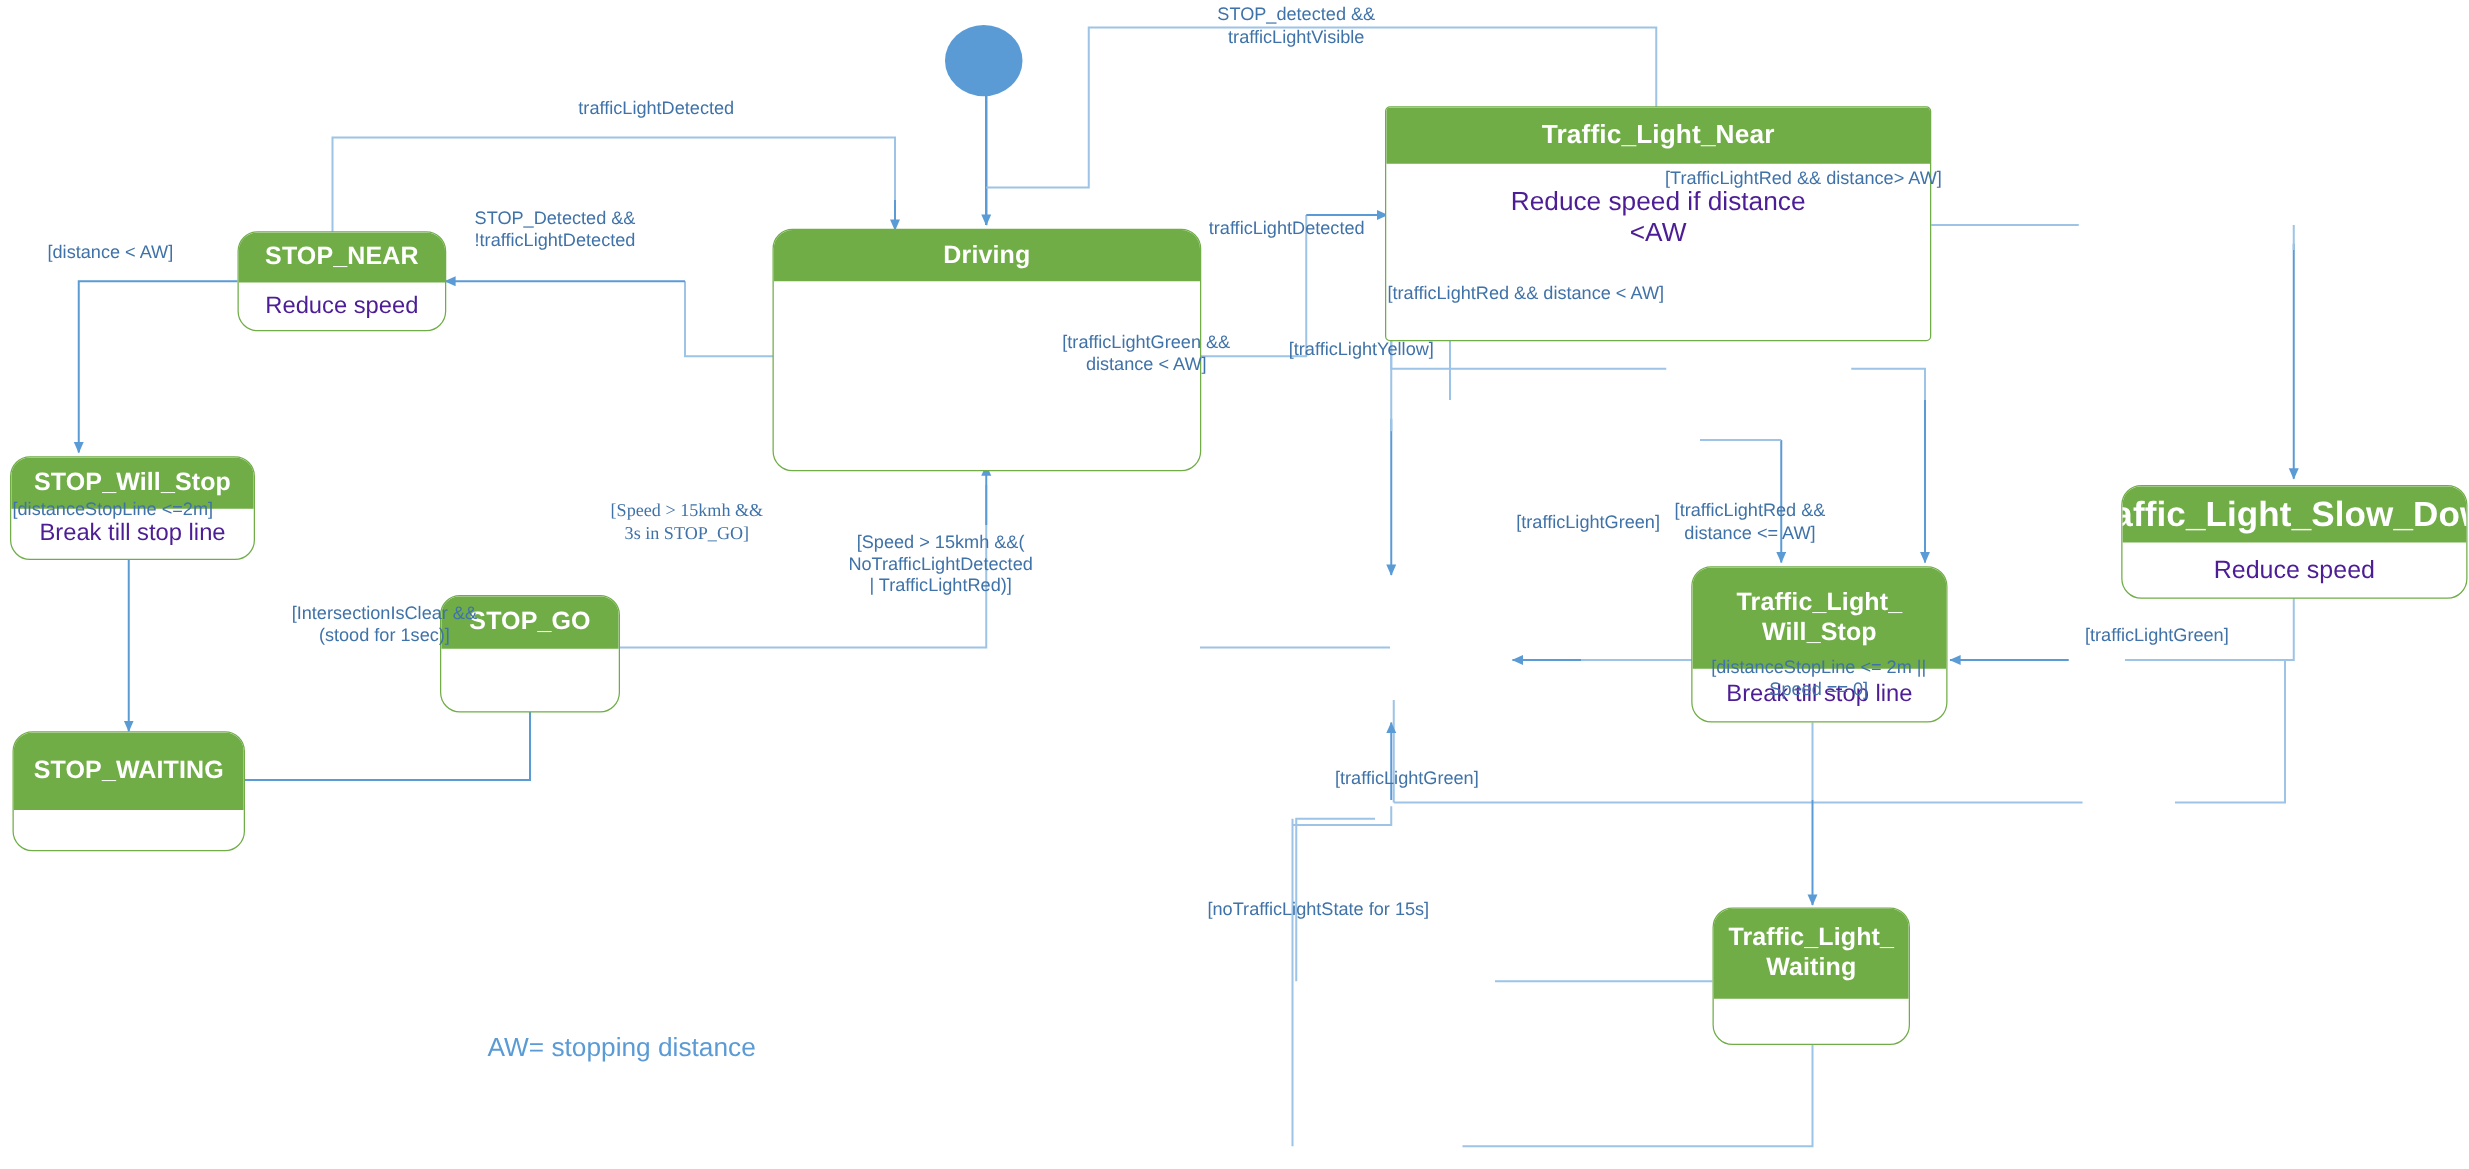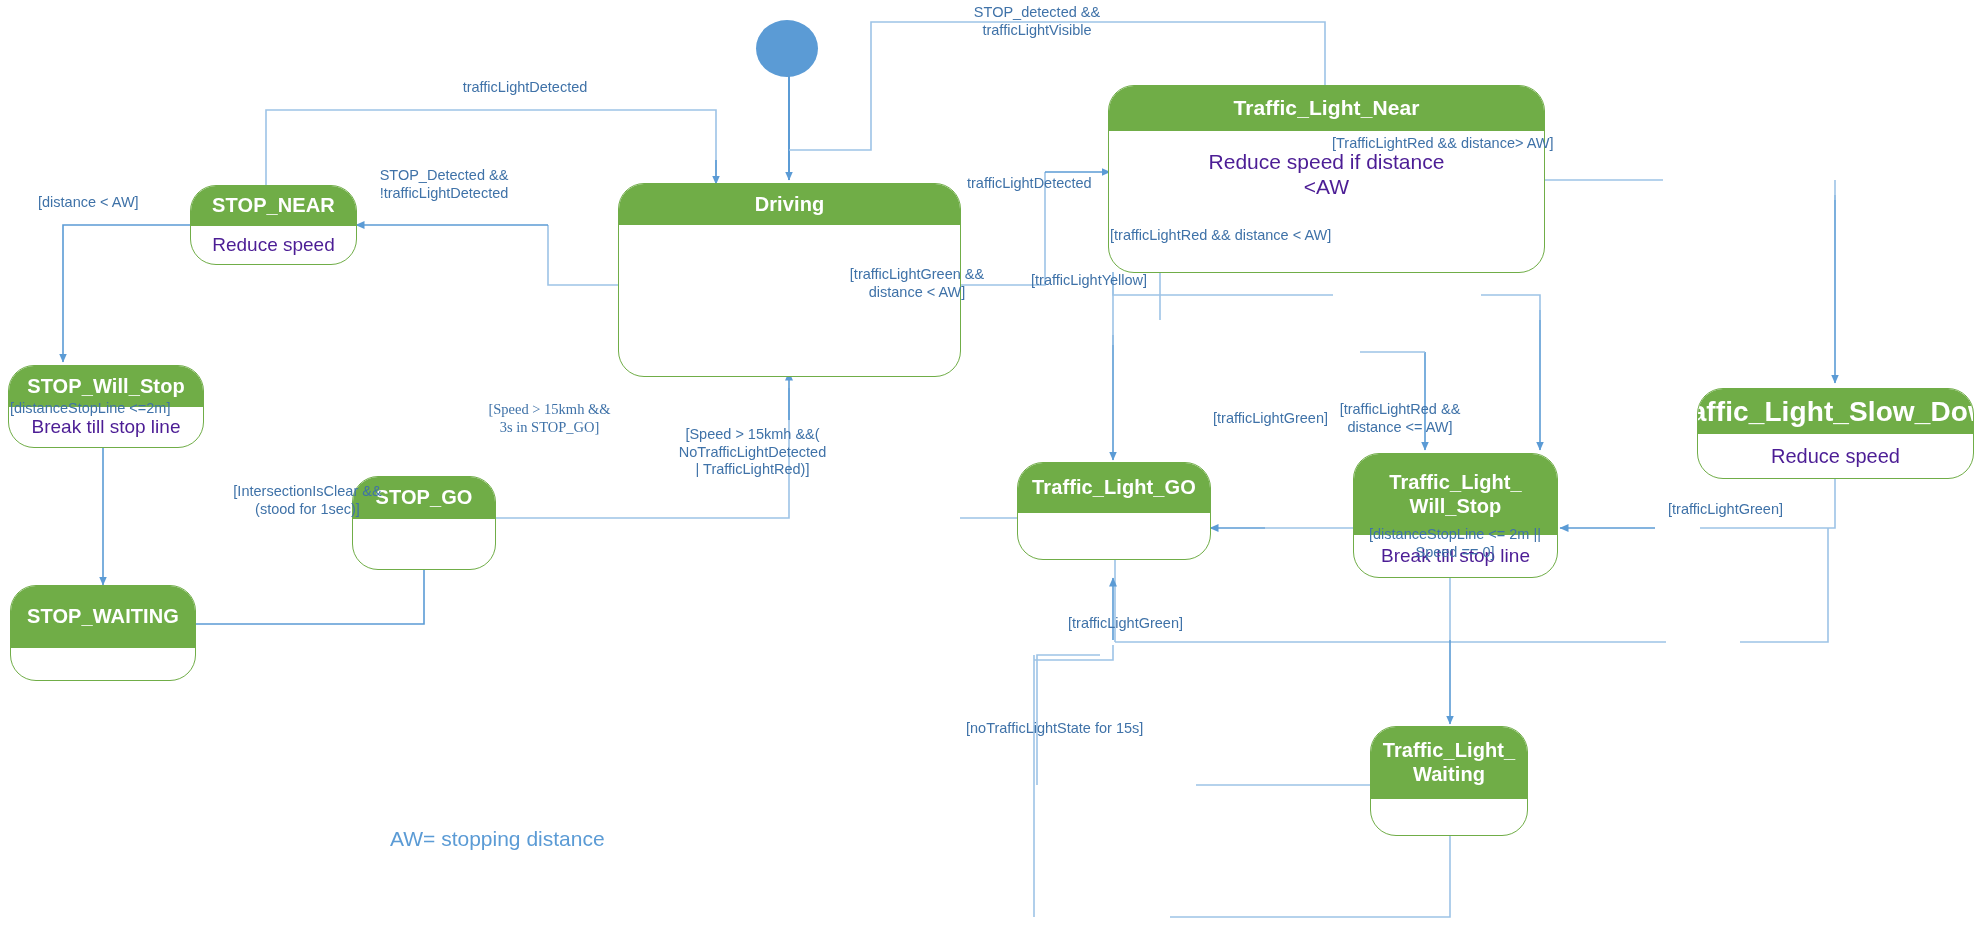--- a/index.html
+++ b/index.html
@@ -1,20 +1,20 @@
 <!DOCTYPE html>
 <html><head>
 <meta charset="utf-8">
 <style>
   html,body{margin:0;padding:0;background:#ffffff;}
   body{font-family:"Liberation Sans",sans-serif;}
   #canvas{position:relative;width:1975px;height:935px;background:#ffffff;overflow:hidden;}
   svg.wires{position:absolute;left:0;top:0;width:1975px;height:935px;pointer-events:none;}
 
-  .state{position:absolute;box-sizing:border-box;border:1.6px solid #70AD47;border-radius:26px;background:#ffffff;overflow:hidden;}
+  .state{position:absolute;box-sizing:border-box;border:1.6px solid #70AD47;border-radius:16px;background:#ffffff;overflow:hidden;}
   .state .hdr{background:#70AD47;color:#ffffff;font-weight:bold;text-align:center;display:flex;align-items:center;justify-content:center;line-height:1.18;letter-spacing:.1px;}
   .state .body{color:#4c1d95;text-align:center;display:flex;align-items:center;justify-content:center;line-height:1.2;padding:4px 6px;box-sizing:border-box;}
 
   .initial{position:absolute;background:#5B9BD5;border-radius:50%;}
 
   .lbl{position:absolute;color:#3F72A8;font-size:14.5px;line-height:1.22;white-space:pre;}
   .lbl.c{text-align:center;}
   .legend{position:absolute;color:#5B9BD5;font-size:21px;}
 </style>
 </head>
@@ -97,45 +97,41 @@
   <div class="state" style="left:190px;top:185px;width:167px;height:80px;">
     <div class="hdr" style="height:40px;font-size:20px;">STOP_NEAR</div>
     <div class="body" style="height:38px;font-size:19px;">Reduce speed</div>
   </div>
 
   <div class="state" style="left:618px;top:183px;width:343px;height:194px;">
     <div class="hdr" style="height:41px;font-size:20px;">Driving</div>
     <div class="body" style="height:150px;font-size:19px;"></div>
   </div>
 
-  <div class="state" style="left:1108px;top:85px;width:437px;height:188px;border-radius:26px;">
+  <div class="state" style="left:1108px;top:85px;width:437px;height:188px;border-radius:4px;">
     <div class="hdr" style="height:45px;font-size:21px;">Traffic_Light_Near</div>
     <div class="body" style="height:140px;font-size:21px;white-space:pre-line;align-items:flex-start;padding-top:18px;">Reduce speed if distance
 &lt;AW</div>
   </div>
 
   <div class="state" style="left:1697px;top:388px;width:277px;height:91px;">
     <div class="hdr" style="height:45px;font-size:28px;">Traffic_Light_Slow_Down</div>
     <div class="body" style="height:44px;font-size:20px;">Reduce speed</div>
   </div>
 
   <div class="state" style="left:8px;top:365px;width:196px;height:83px;">
     <div class="hdr" style="height:41px;font-size:20px;">STOP_Will_Stop</div>
     <div class="body" style="height:40px;font-size:19px;">Break till stop line</div>
   </div>
 
   <div class="state" style="left:352px;top:476px;width:144px;height:94px;">
     <div class="hdr" style="height:42px;font-size:20px;">STOP_GO</div>
     <div class="body" style="height:39px;font-size:19px;"></div>
   </div>
 
-  <div class="state" style="left:1017px;top:462px;width:194px;height:98px;">
-    <div class="hdr" style="height:50px;font-size:20px;">Traffic_Light_GO</div>
-    <div class="body" style="height:46px;font-size:19px;"></div>
-  </div>
 
   <div class="state" style="left:1353px;top:453px;width:205px;height:125px;">
     <div class="hdr" style="height:81px;font-size:20px;white-space:pre-line;">Traffic_Light_
 Will_Stop</div>
     <div class="body" style="height:42px;font-size:19px;">Break till stop line</div>
   </div>
 
   <div class="state" style="left:10px;top:585px;width:186px;height:96px;">
     <div class="hdr" style="height:62px;font-size:20px;">STOP_WAITING</div>
     <div class="body" style="height:48px;font-size:19px;"></div>

